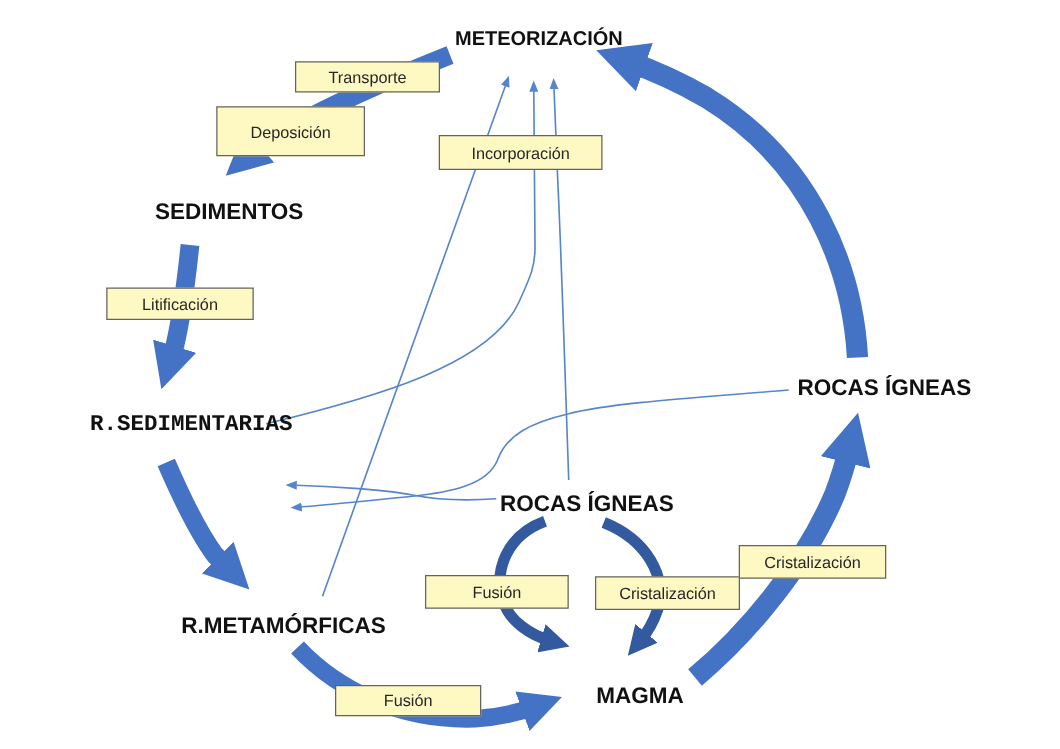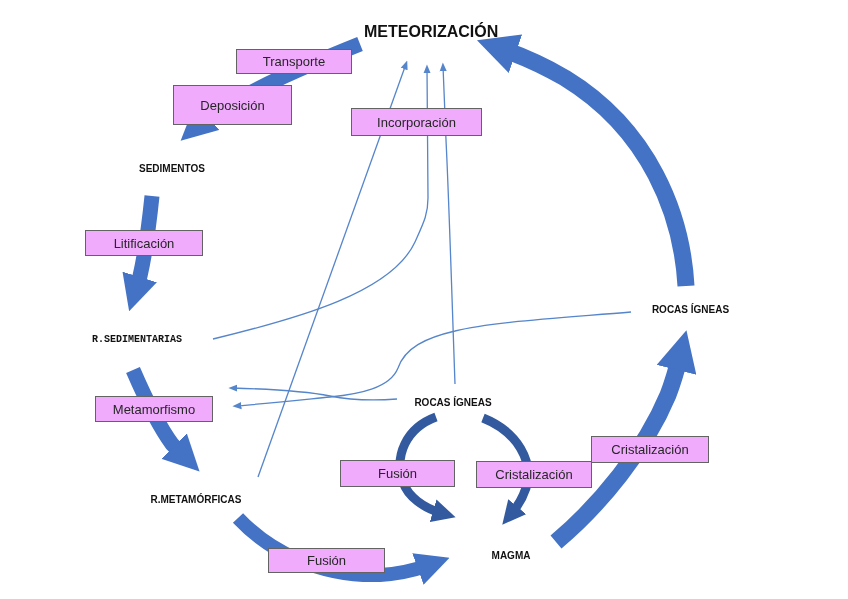--- a/index.html
+++ b/index.html
@@ -9,24 +9,24 @@
   }
   #arrow-layer{position:absolute;left:0;top:0;}
   .thick{stroke:var(--thick-arrow);fill:none;}
   .mini{stroke:var(--mini-arrow);fill:none;}
   .thin{stroke:var(--thin-line);fill:none;}
   .bighead{fill:var(--thick-arrow);}
   .minihead{fill:var(--mini-arrow);}
   .thinhead{fill:var(--thin-line);}
   .node{
     position:absolute;font-weight:700;color:var(--text-color);
-    font-size:10px;text-align:center;white-space:nowrap;line-height:14px;
+    font-size:18px;text-align:center;white-space:nowrap;line-height:14px;
   }
   .pbox{
-    position:absolute;background:#f0abfc;border:1.6px solid var(--box-border);
+    position:absolute;background:#fef9c3;border:1.6px solid var(--box-border);
     display:flex;align-items:center;justify-content:center;
     font-size:13px;color:#262626;white-space:nowrap;box-sizing:border-box;
   }
 </style>
 </head>
 <body>
 
 <div id="stage">
 
   <svg id="arrow-layer" width="848" height="599" viewBox="0 0 848 599">
@@ -55,28 +55,27 @@
     <path class="thick" stroke-width="17" marker-end="url(#bigHead)" d="M556,542 C600,505 645,450 668,395 C673,382 677,368 680,356"></path>
     <path class="thick" stroke-width="17" marker-end="url(#bigHead)" d="M686,286 C682,215 650,130 565,78 C546,67 522,56 502,49"></path>
 
     <path class="mini" stroke-width="9" marker-end="url(#miniHead)" d="M436,417 C406,428 394,456 403,482 C408,497 424,508 441,513"></path>
     <path class="mini" stroke-width="9" marker-end="url(#miniHead)" d="M483,418 C518,432 534,462 526,488 C522,500 517,507 512,513"></path>
   </svg>
 
   <div class="node" style="left:364px;top:25px;width:120px;font-size:16px;">METEORIZACIÓN</div>
   <div class="node" style="left:124px;top:162px;width:96px;">SEDIMENTOS</div>
   <div class="node" style="left:72px;top:333px;width:130px;font-family:Liberation Mono, monospace;">R.SEDIMENTARIAS</div>
-  <div class="node" style="left:135px;top:493px;width:122px;">R.METAMÓRFICAS</div>
+  <div class="node" style="left:145px;top:493px;width:122px;">R.METAMÓRFICAS</div>
   <div class="node" style="left:400px;top:396px;width:106px;">ROCAS ÍGNEAS</div>
   <div class="node" style="left:638px;top:303px;width:105px;">ROCAS ÍGNEAS</div>
   <div class="node" style="left:477px;top:549px;width:68px;">MAGMA</div>
 
   <div class="pbox" style="left:236px;top:49px;width:116px;height:25px;">Transporte</div>
   <div class="pbox" style="left:173px;top:85px;width:119px;height:40px;">Deposición</div>
   <div class="pbox" style="left:85px;top:230px;width:118px;height:26px;">Litificación</div>
   <div class="pbox" style="left:351px;top:108px;width:131px;height:28px;">Incorporación</div>
-  <div class="pbox" style="left:95px;top:396px;width:118px;height:26px;">Metamorfismo</div>
   <div class="pbox" style="left:340px;top:460px;width:115px;height:27px;">Fusión</div>
   <div class="pbox" style="left:476px;top:461px;width:116px;height:27px;">Cristalización</div>
   <div class="pbox" style="left:591px;top:436px;width:118px;height:27px;">Cristalización</div>
   <div class="pbox" style="left:268px;top:548px;width:117px;height:25px;">Fusión</div>
 
 </div>
 
 </body></html>

